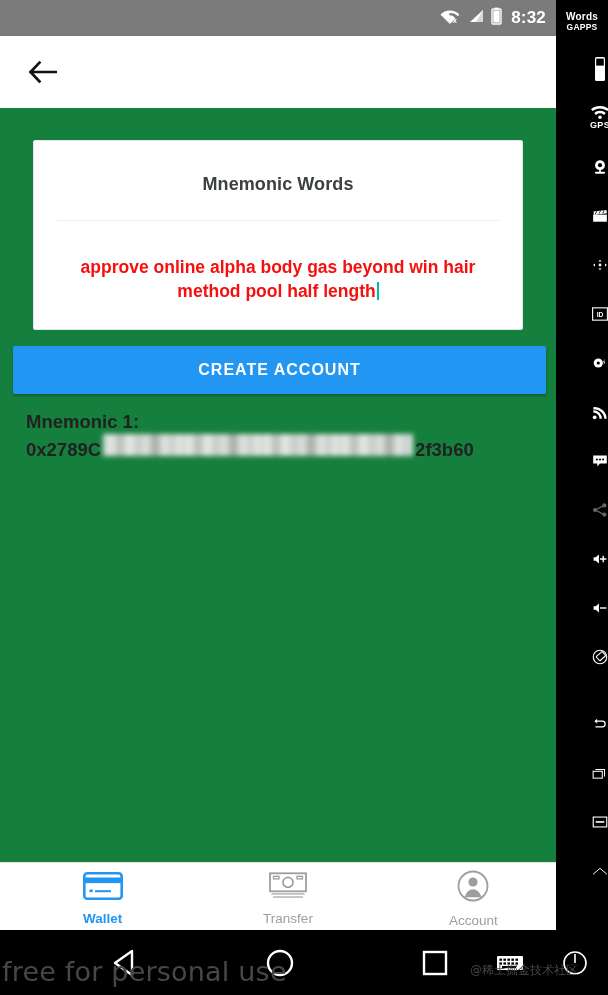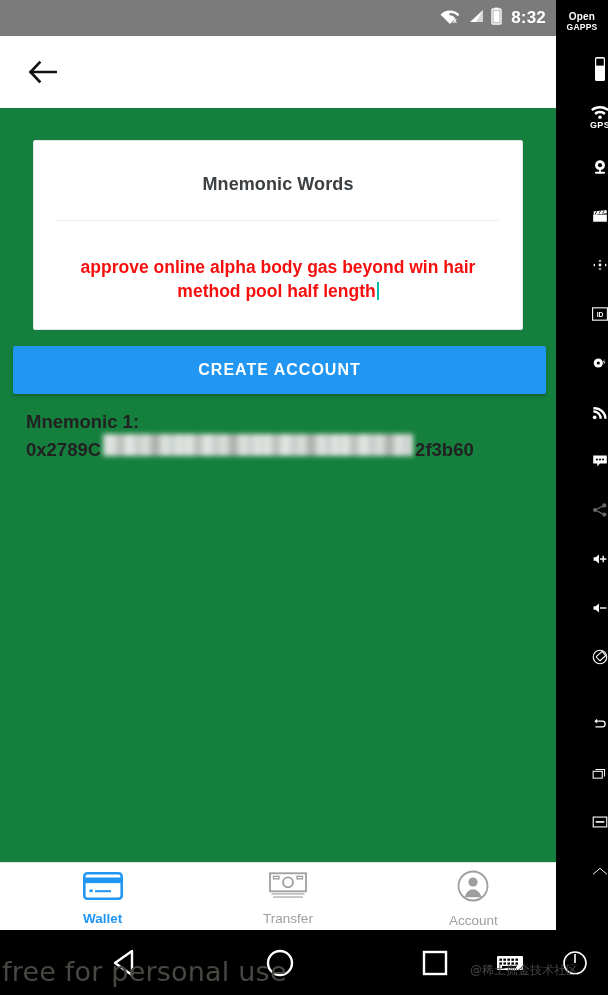--- a/index.html
+++ b/index.html
@@ -308,21 +308,21 @@
         </span>
         <span class="nav-label">Account</span>
       </div>
 
     </div>
   </div>
 
   <div id="side-toolbar">
 
     <div class="side-brand">
-      <span class="b1">Open</span>
+      <span class="b1">Words</span>
       <span class="b2">GAPPS</span>
     </div>
 
     <div class="side-btn">
       <svg width="16" height="26" viewBox="0 0 16 26">
         <rect x="3" y="1" width="10" height="24" rx="1.5" fill="#fff"></rect>
         <rect x="4.2" y="2.6" width="7.6" height="7" fill="#000"></rect>
       </svg>
     </div>
 

